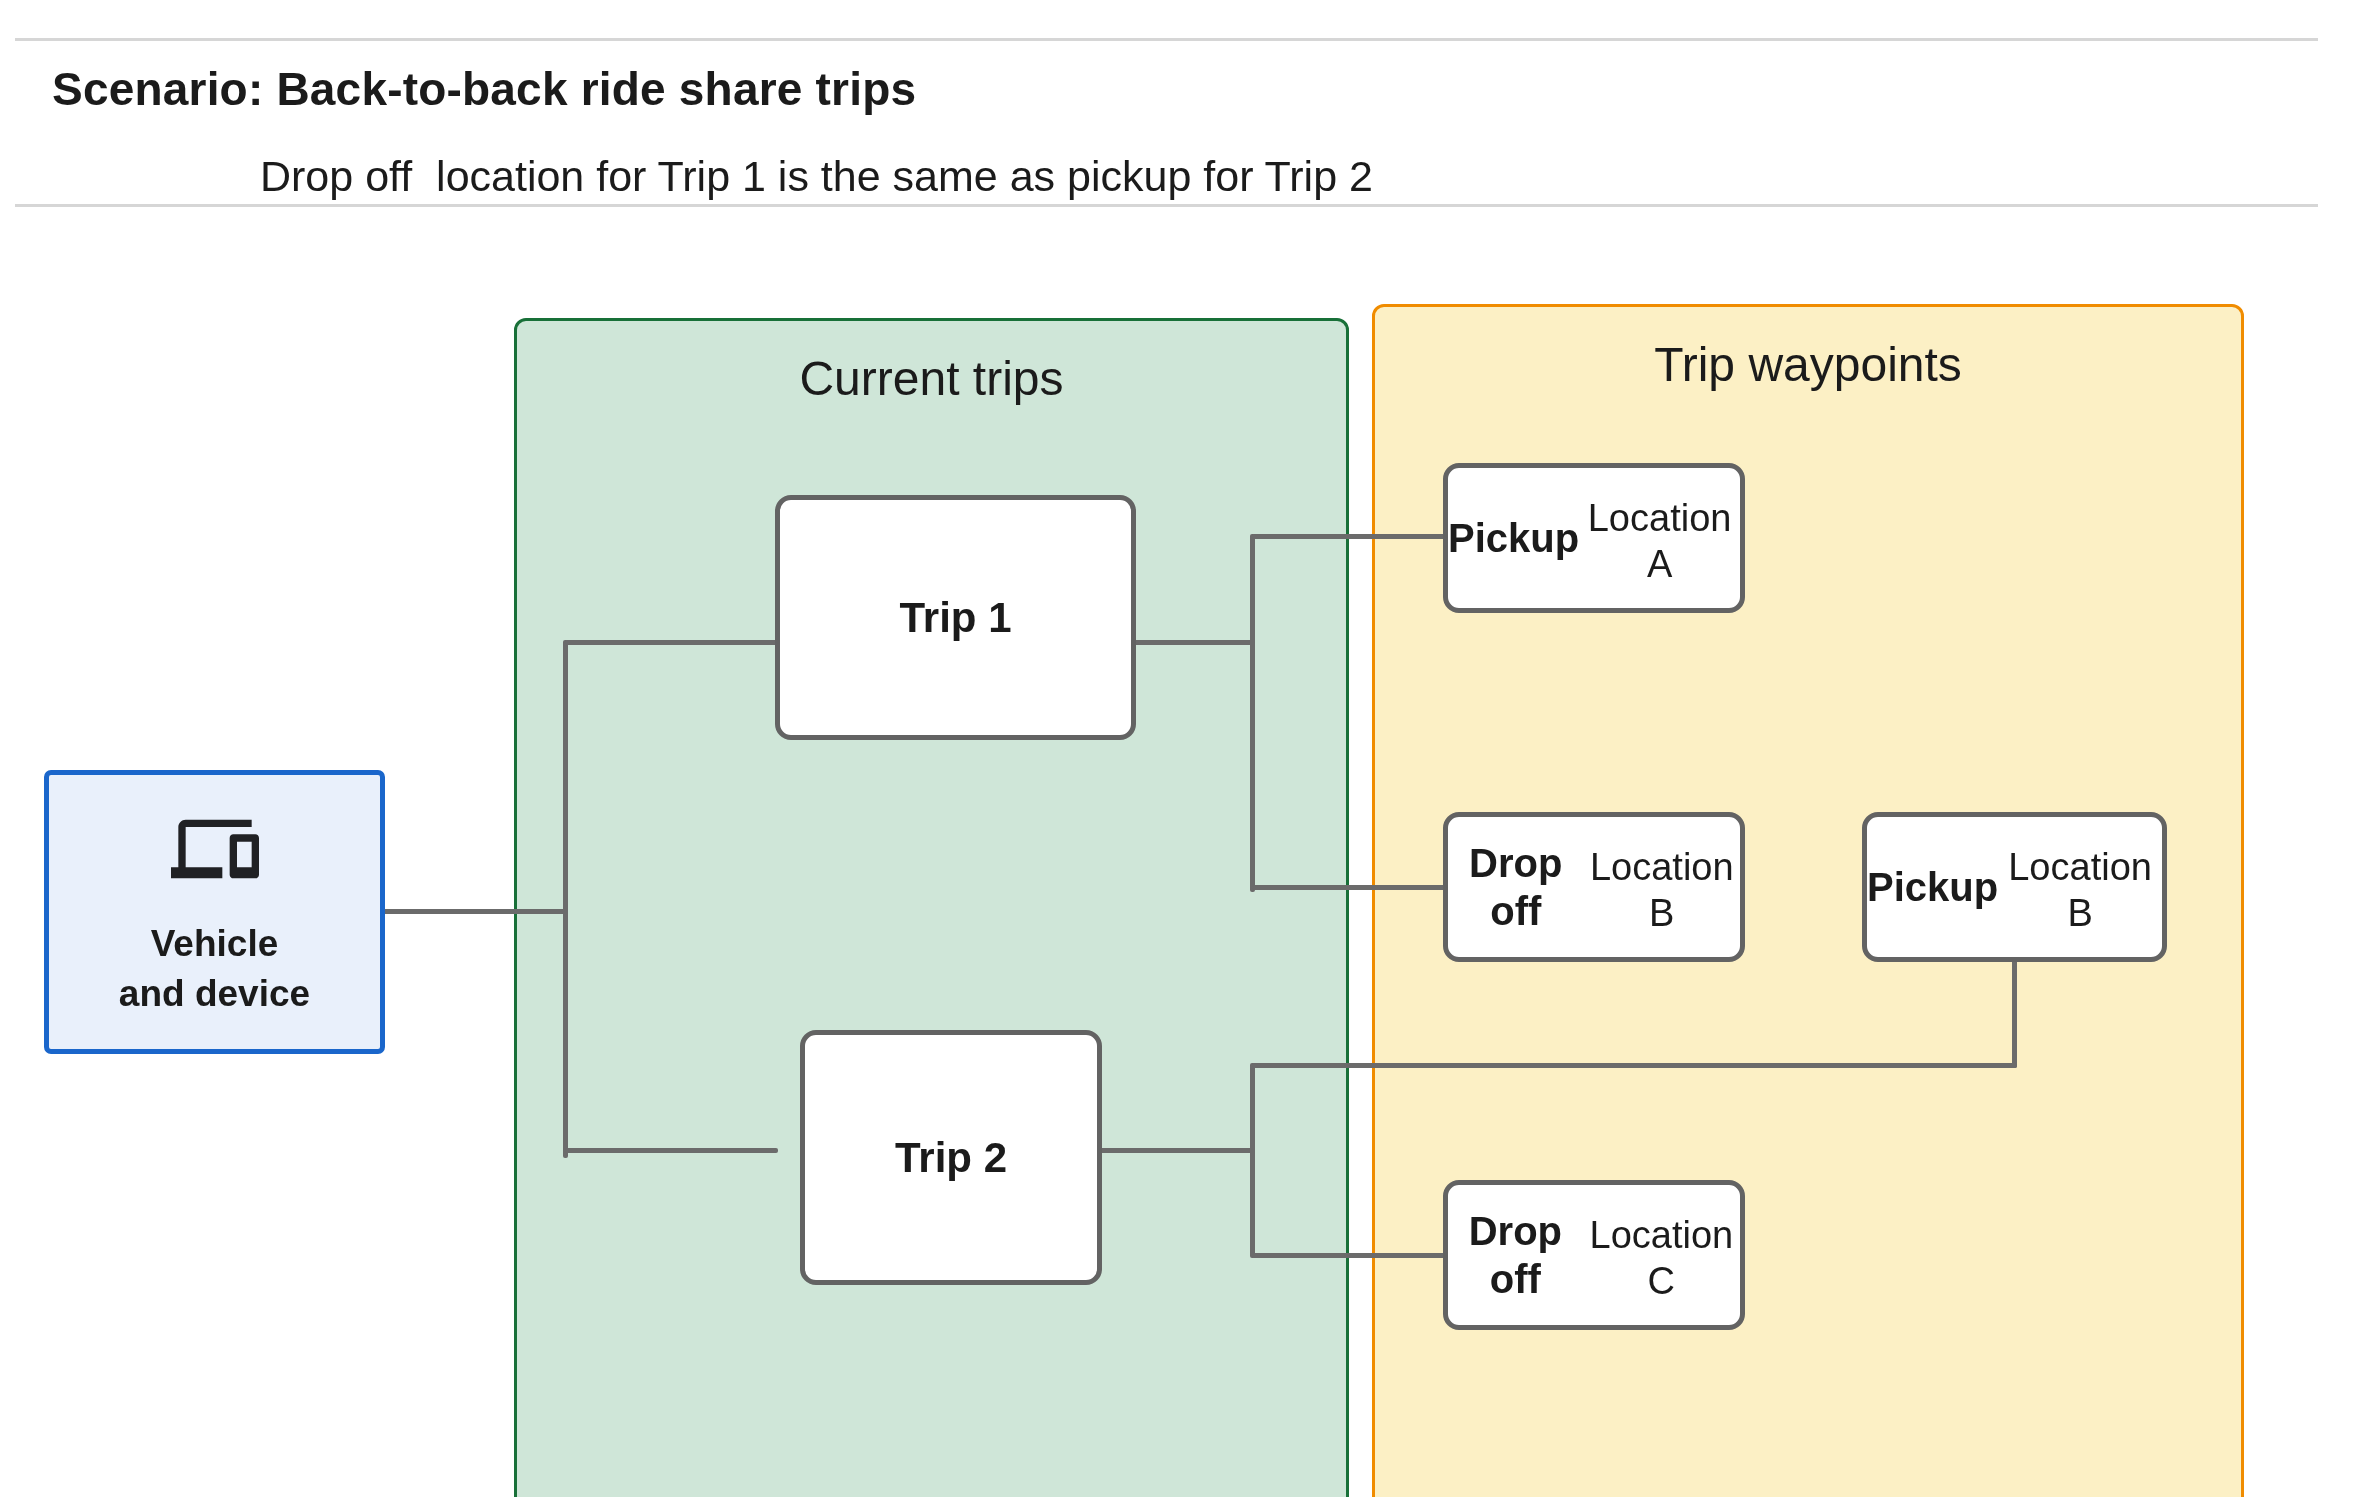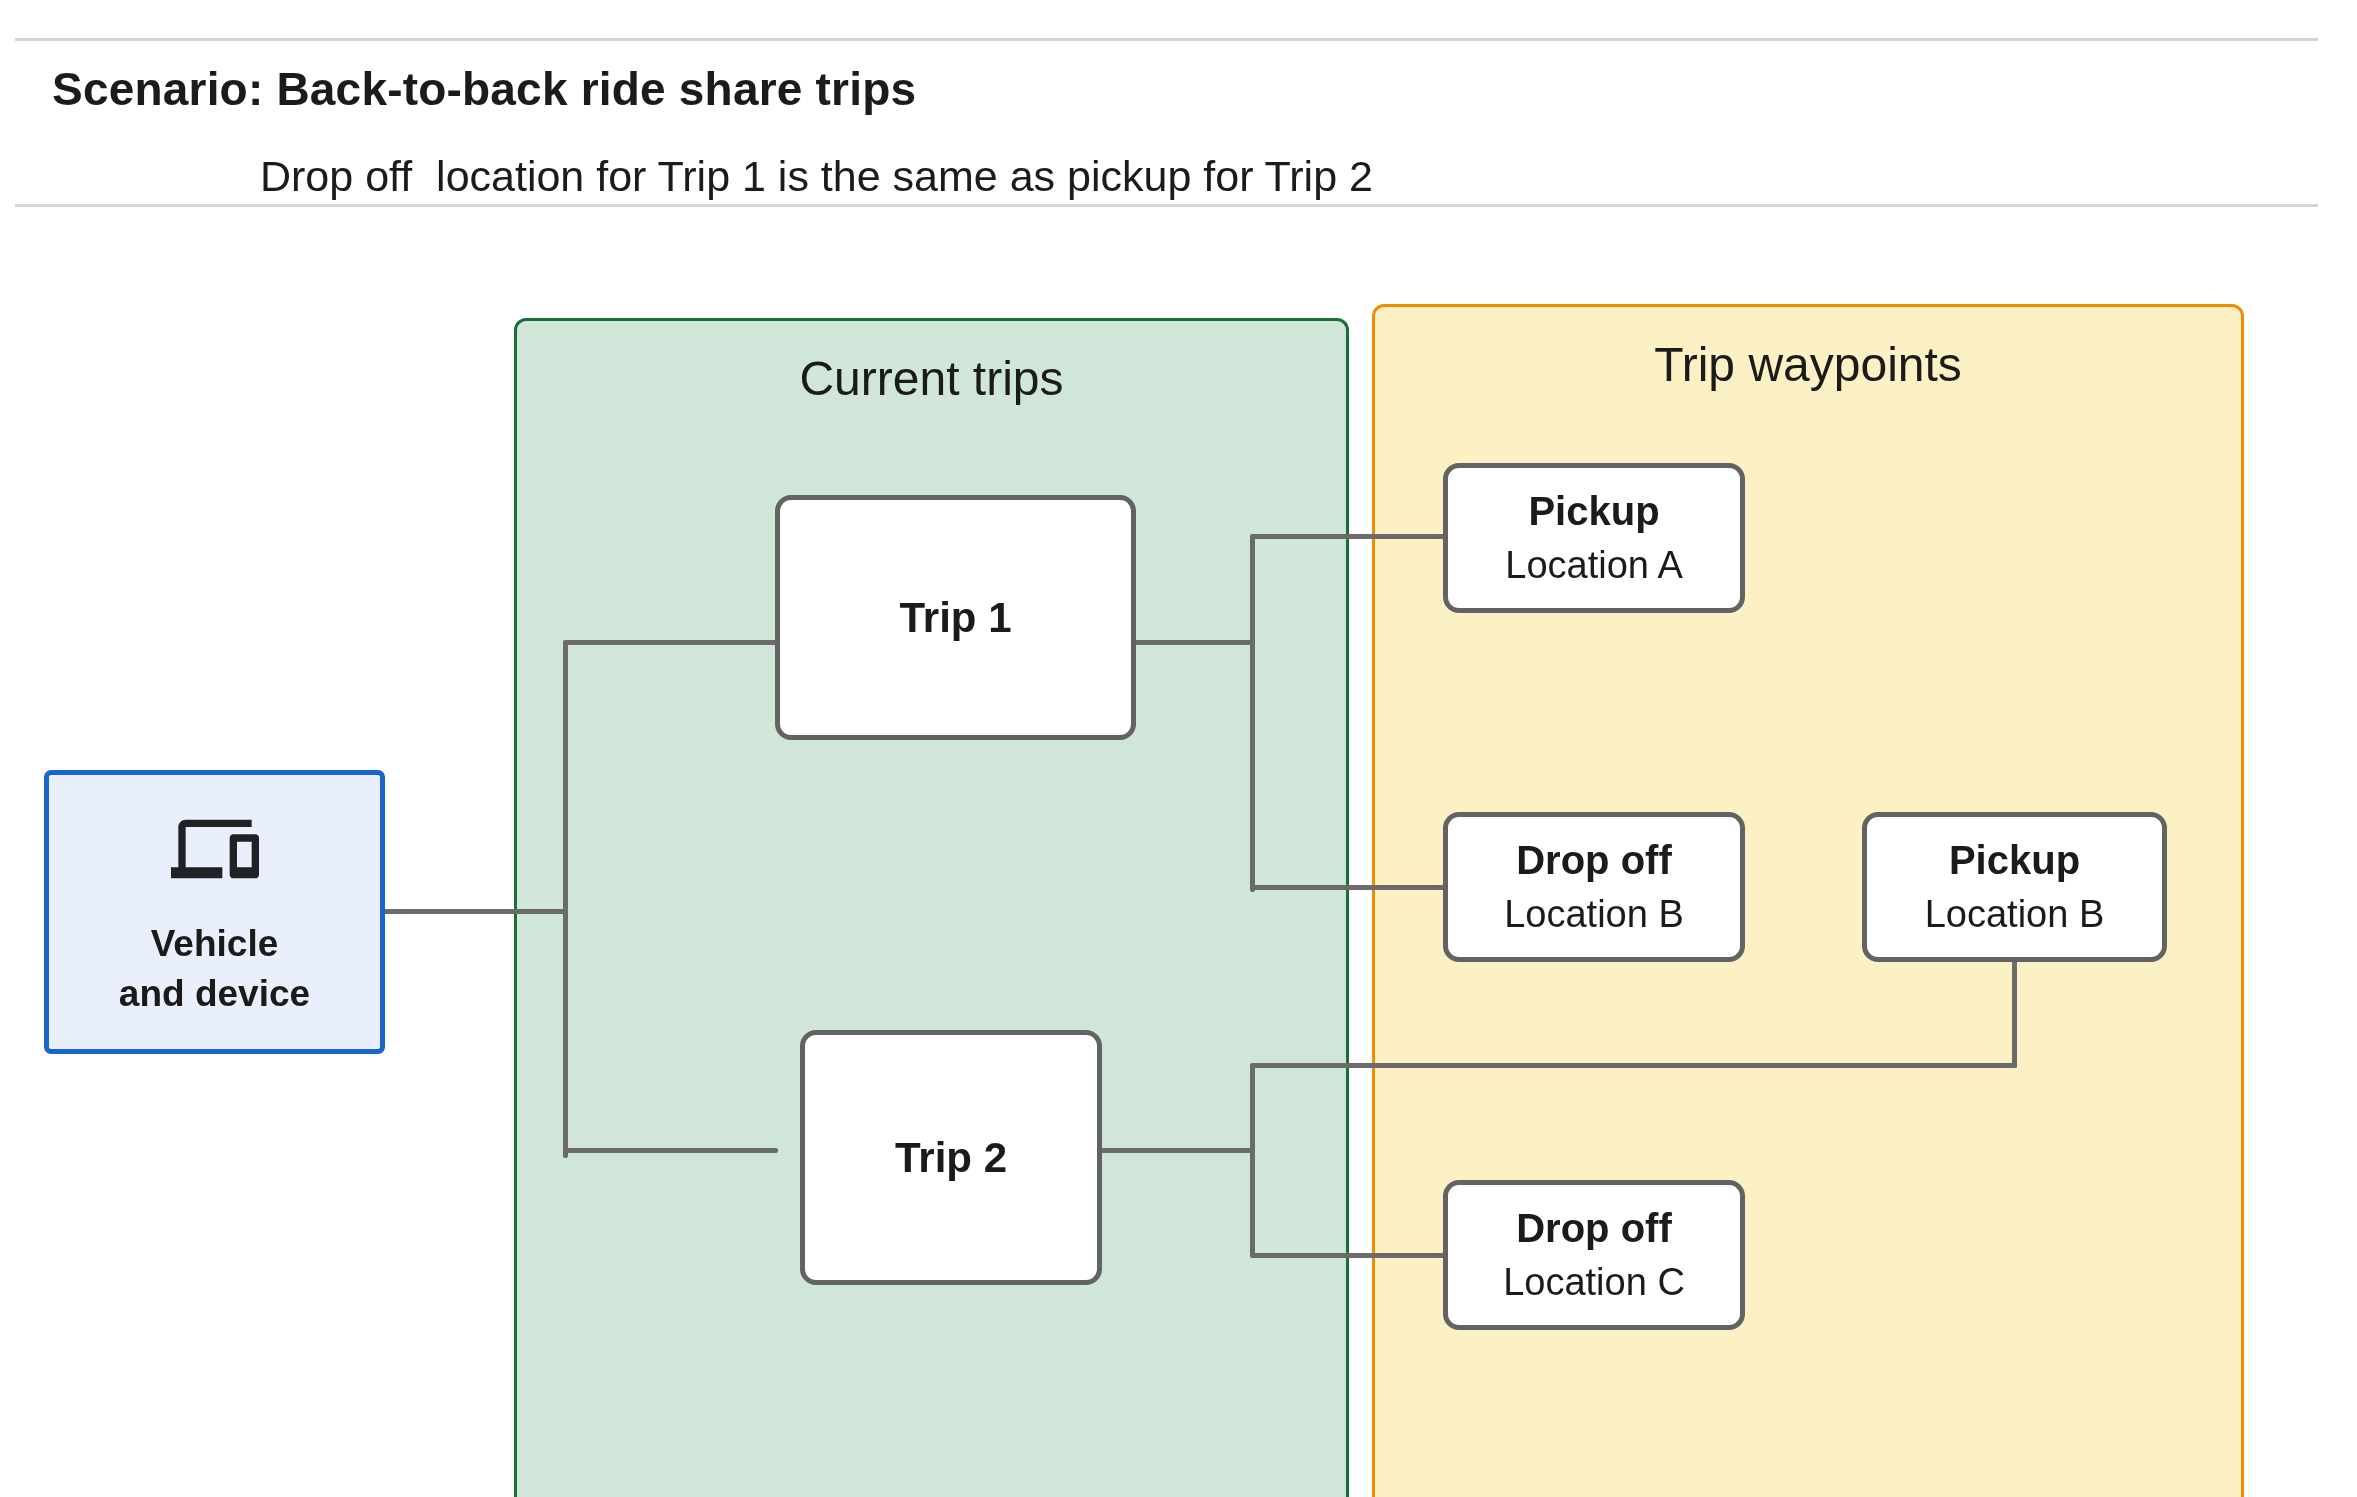--- a/index.html
+++ b/index.html
@@ -26,21 +26,21 @@
     background:var(--trip-waypoints-fill,#fcf0c5);
     border:3px solid var(--trip-waypoints-border,#f08c00);
   }
   .group-label { position:absolute; top:30px; left:0; right:0; text-align:center; font-size:48px; font-weight:400; }
 
   .line { position:absolute; background:var(--connector,#6b6b6b); border-radius:2px; }
 
   .node {
     position:absolute; background:var(--node-fill,#ffffff);
     border:5px solid var(--node-border,#636363); border-radius:16px;
-    display:flex; flex-direction:column; align-items:center; justify-content:center;
+    display:flex; flex-direction:row; align-items:center; justify-content:center;
     text-align:center;
   }
   .trip-label { font-size:42px; font-weight:700; }
   .wp-title { font-size:40px; font-weight:700; line-height:1.2; }
   .wp-sub   { font-size:38px; font-weight:400; line-height:1.2; margin-top:8px; }
 
   .vehicle {
     position:absolute; left:44px; top:770px; width:341px; height:284px;
     background:var(--vehicle-fill,#e9f0fb);
     border:5px solid var(--vehicle-border,#1a66cb); border-radius:7px;

